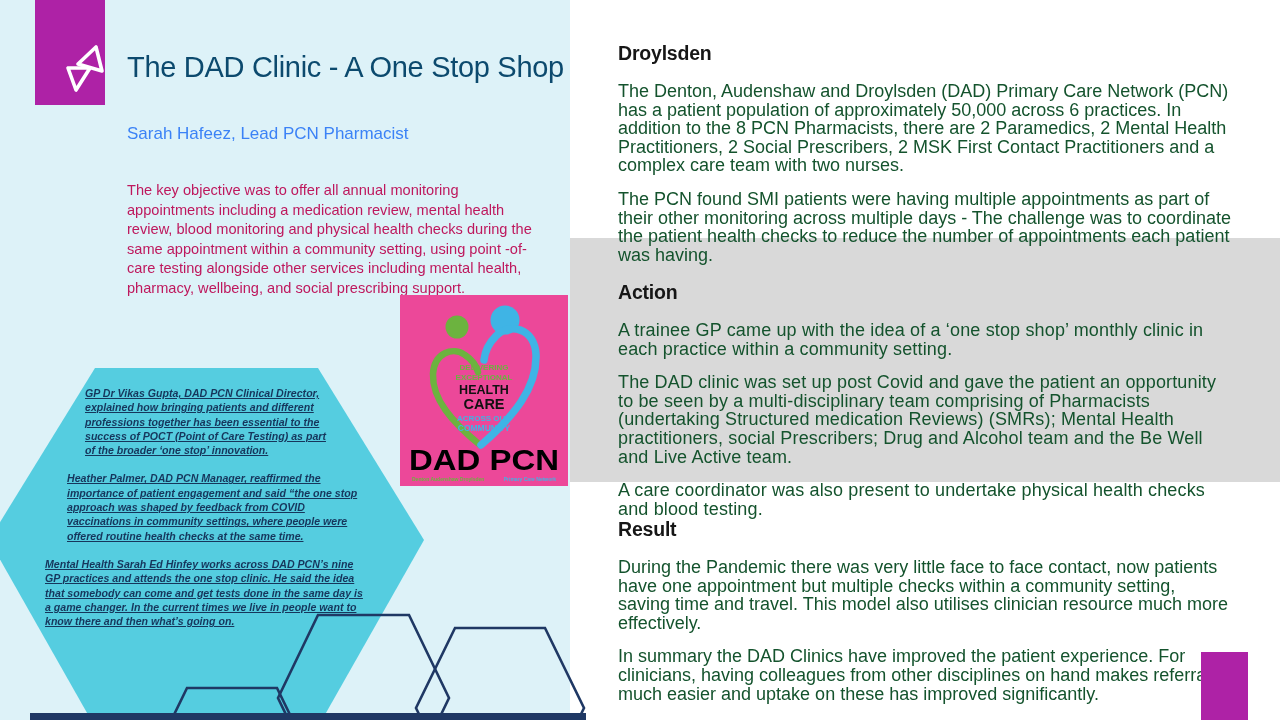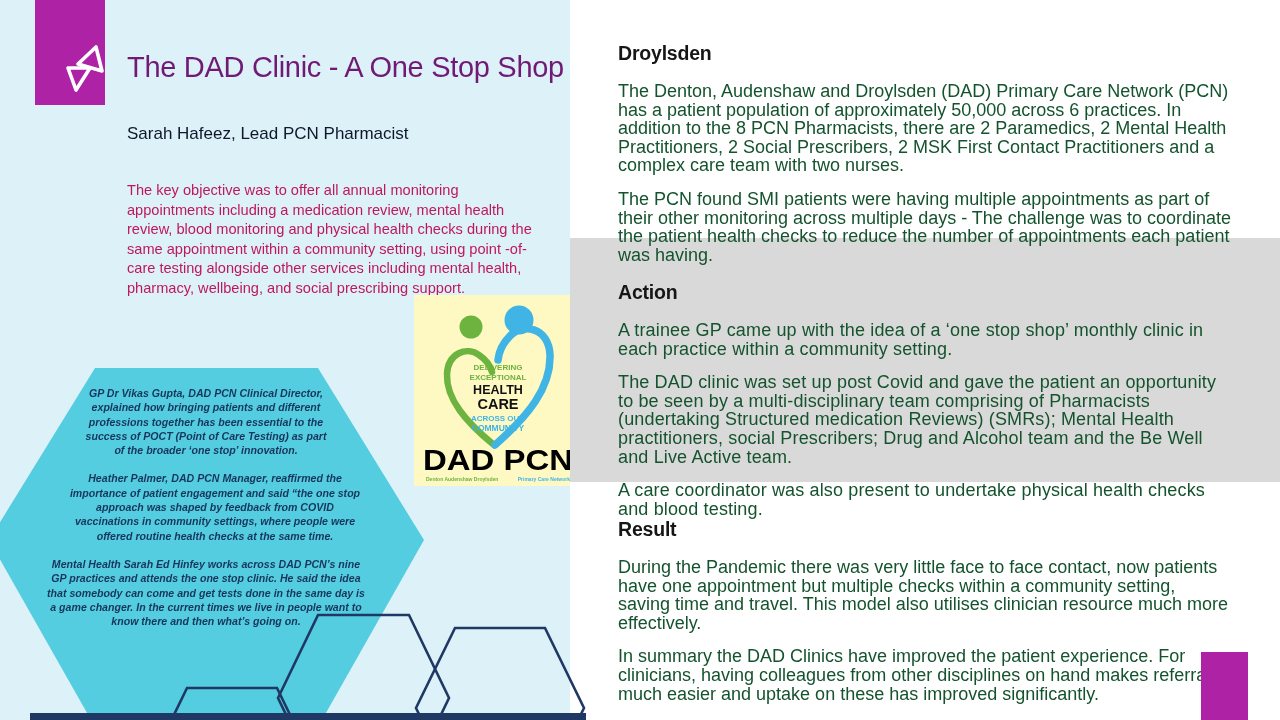--- a/index.html
+++ b/index.html
@@ -7,34 +7,34 @@
     position:relative;width:1280px;height:720px;overflow:hidden;
     background:#ffffff;font-family:"Liberation Sans","DejaVu Sans",sans-serif;
     color:#1a1a1a;
   }
   .left-bg{position:absolute;left:0;top:0;width:570px;height:720px;background:#ddf2f8;}
   .gray-band{position:absolute;left:570px;top:238px;width:710px;height:244px;background:#d9d9d9;}
   .magenta-sq{position:absolute;left:35px;top:0;width:70px;height:105px;background:#ae22a6;}
   .magenta-br{position:absolute;left:1201px;top:652px;width:47px;height:68px;background:#ae22a6;}
   .navy-bar{position:absolute;left:30px;top:713px;width:556px;height:7px;background:#1f3864;}
 
-  .title{position:absolute;left:127px;top:50px;width:450px;font-size:29px;line-height:35px;color:#701a75;letter-spacing:-0.3px;}
-  .subtitle{position:absolute;left:127px;top:124px;width:450px;font-size:17px;color:#0f172a;}
+  .title{position:absolute;left:127px;top:50px;width:450px;font-size:29px;line-height:35px;color:#0c4a6e;letter-spacing:-0.3px;}
+  .subtitle{position:absolute;left:127px;top:124px;width:450px;font-size:17px;color:#3b82f6;}
   .objective{position:absolute;left:127px;top:181px;width:412px;font-size:14.6px;line-height:19.5px;color:#be185d;}
 
   .hex-layer{position:absolute;left:0;top:0;width:600px;height:720px;pointer-events:none;}
 
-  .quotes{position:absolute;left:45px;top:386px;width:322px;text-align:center;
-    font-style:italic;font-weight:bold;font-size:10.6px;line-height:14.3px;color:#16365c;}
+  .quotes{position:absolute;left:45px;top:386px;width:322px;
+    font-style:italic;font-weight:bold;font-size:10.6px;line-height:14.3px;color:#16365c;text-decoration:underline;}
   .quotes p{margin:0 0 14px 0;}
   .quotes p.q1{margin-left:40px;margin-right:40px;}
   .quotes p.q2{margin-left:22px;margin-right:4px;}
   .quotes p.q3{margin-left:0;margin-right:0;}
 
-  .logo-box{position:absolute;left:414px;top:295px;width:156px;height:191px;background:#fef9c3;}
+  .logo-box{position:absolute;left:400px;top:295px;width:168px;height:191px;background:#ec4899;}
 
   .section{position:absolute;left:618px;width:614px;}
   .section h2{margin:0 0 17px 0;font-size:19.5px;font-weight:bold;color:#161616;letter-spacing:-0.2px;}
   .section p{margin:0 0 15px 0;font-size:18px;line-height:18.6px;color:#14532d;}
   .sec-situation{top:42px;}
   .sec-action{top:281px;}
   .sec-action p{letter-spacing:0.15px;}
   .sec-result{top:518px;}
 </style>
 </head>

